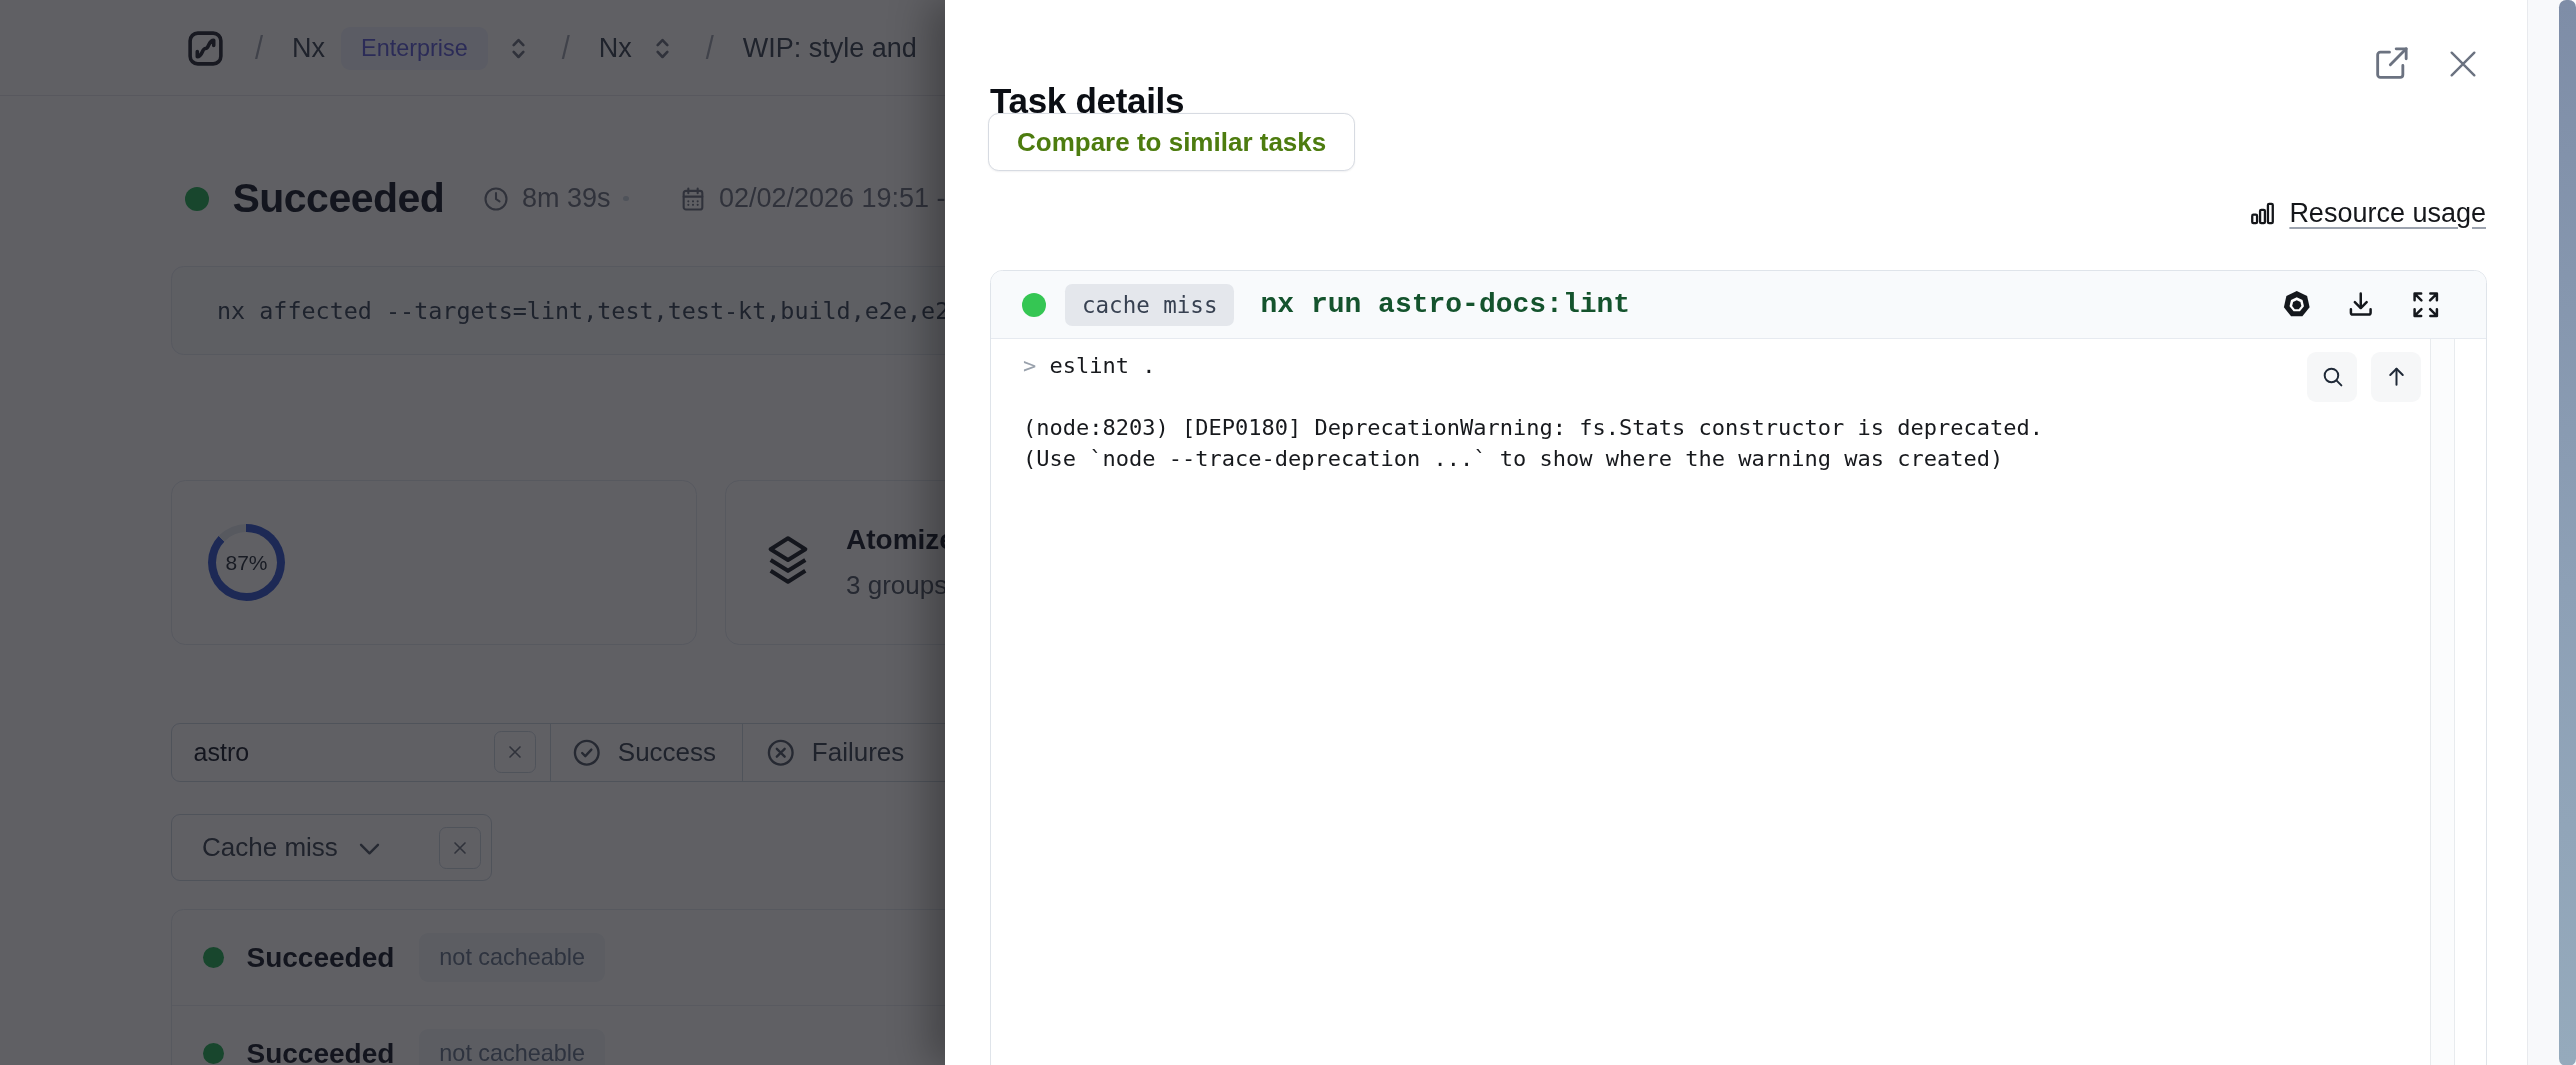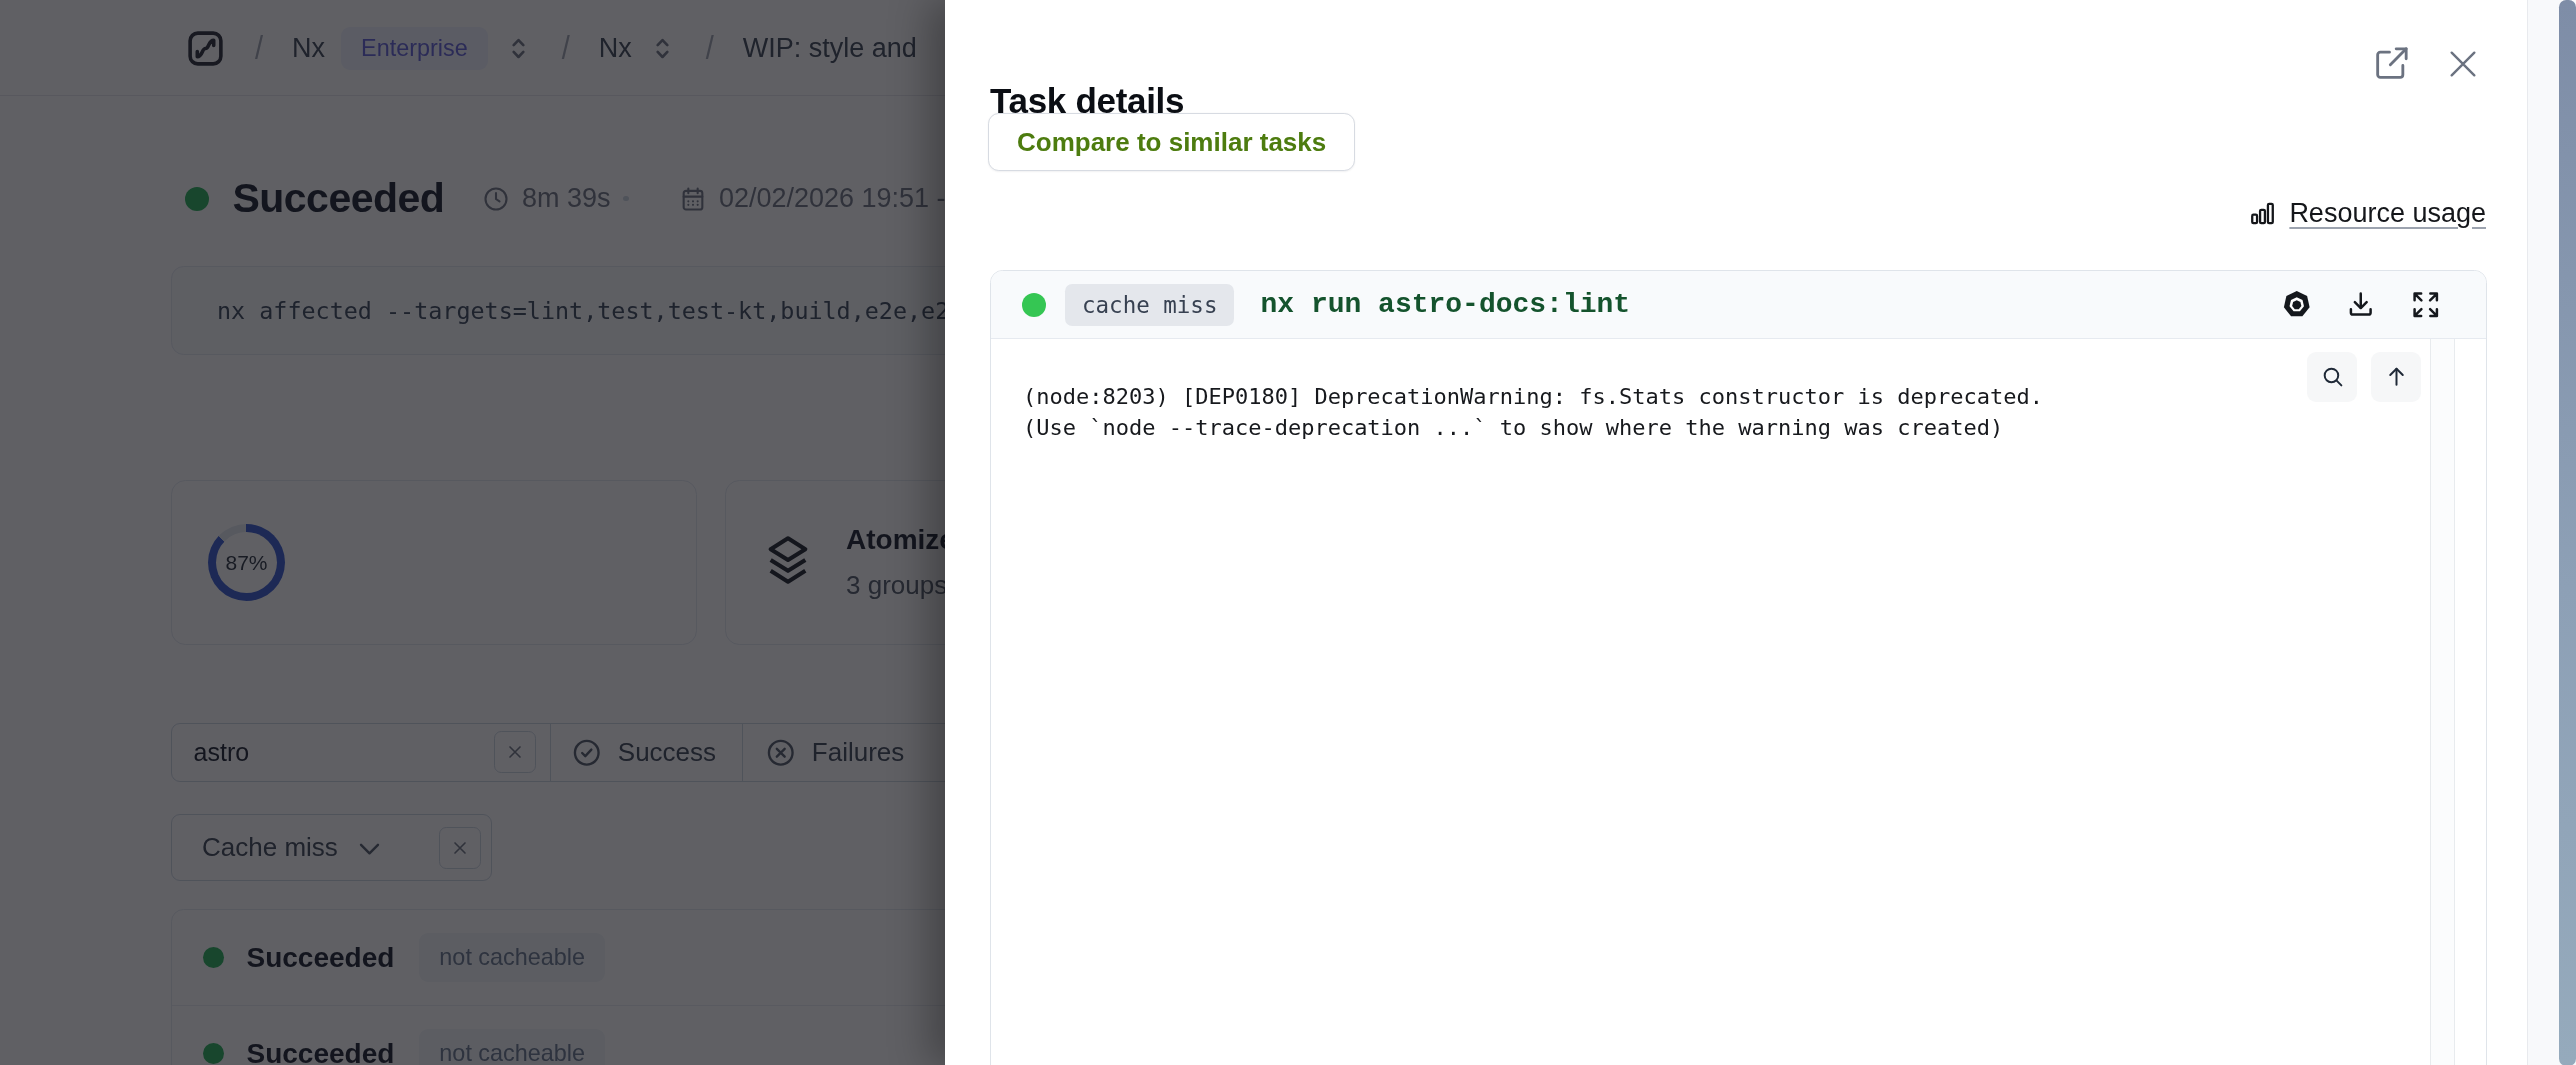--- a/index.html
+++ b/index.html
@@ -334,21 +334,21 @@
               <path d="M3.5 8.5v-5h5M3.5 3.5l5.2 5.2"></path>
               <path d="M15.5 3.5h5v5M20.5 3.5l-5.2 5.2"></path>
               <path d="M3.5 15.5v5h5M3.5 20.5l5.2-5.2"></path>
               <path d="M20.5 15.5v5h-5M20.5 20.5l-5.2-5.2"></path>
             </svg>
           </button>
         </span>
       </div>
 
       <div class="term-body">
-        <div class="term-lines"><div>&nbsp;</div><div>(node:8203) [DEP0180] DeprecationWarning: fs.Stats constructor is deprecated.</div><div>(Use `node --trace-deprecation ...` to show where the warning was created)</div></div>
+        <div class="term-lines"><div><span class="t-prompt">&gt;</span><span> eslint .</span></div><div>&nbsp;</div><div>(node:8203) [DEP0180] DeprecationWarning: fs.Stats constructor is deprecated.</div><div>(Use `node --trace-deprecation ...` to show where the warning was created)</div></div>
 
         <div class="term-tool-btns">
           <button class="tool-btn">
             <svg viewBox="0 0 24 24" fill="none" stroke="currentColor" stroke-width="1.9" stroke-linecap="round">
               <circle cx="11" cy="11" r="6.5"></circle>
                 <path d="M16 16l4.5 4.5"></path>
             </svg>
           </button>
           <button class="tool-btn">
             <svg viewBox="0 0 24 24" fill="none" stroke="currentColor" stroke-width="1.9" stroke-linecap="round" stroke-linejoin="round">

